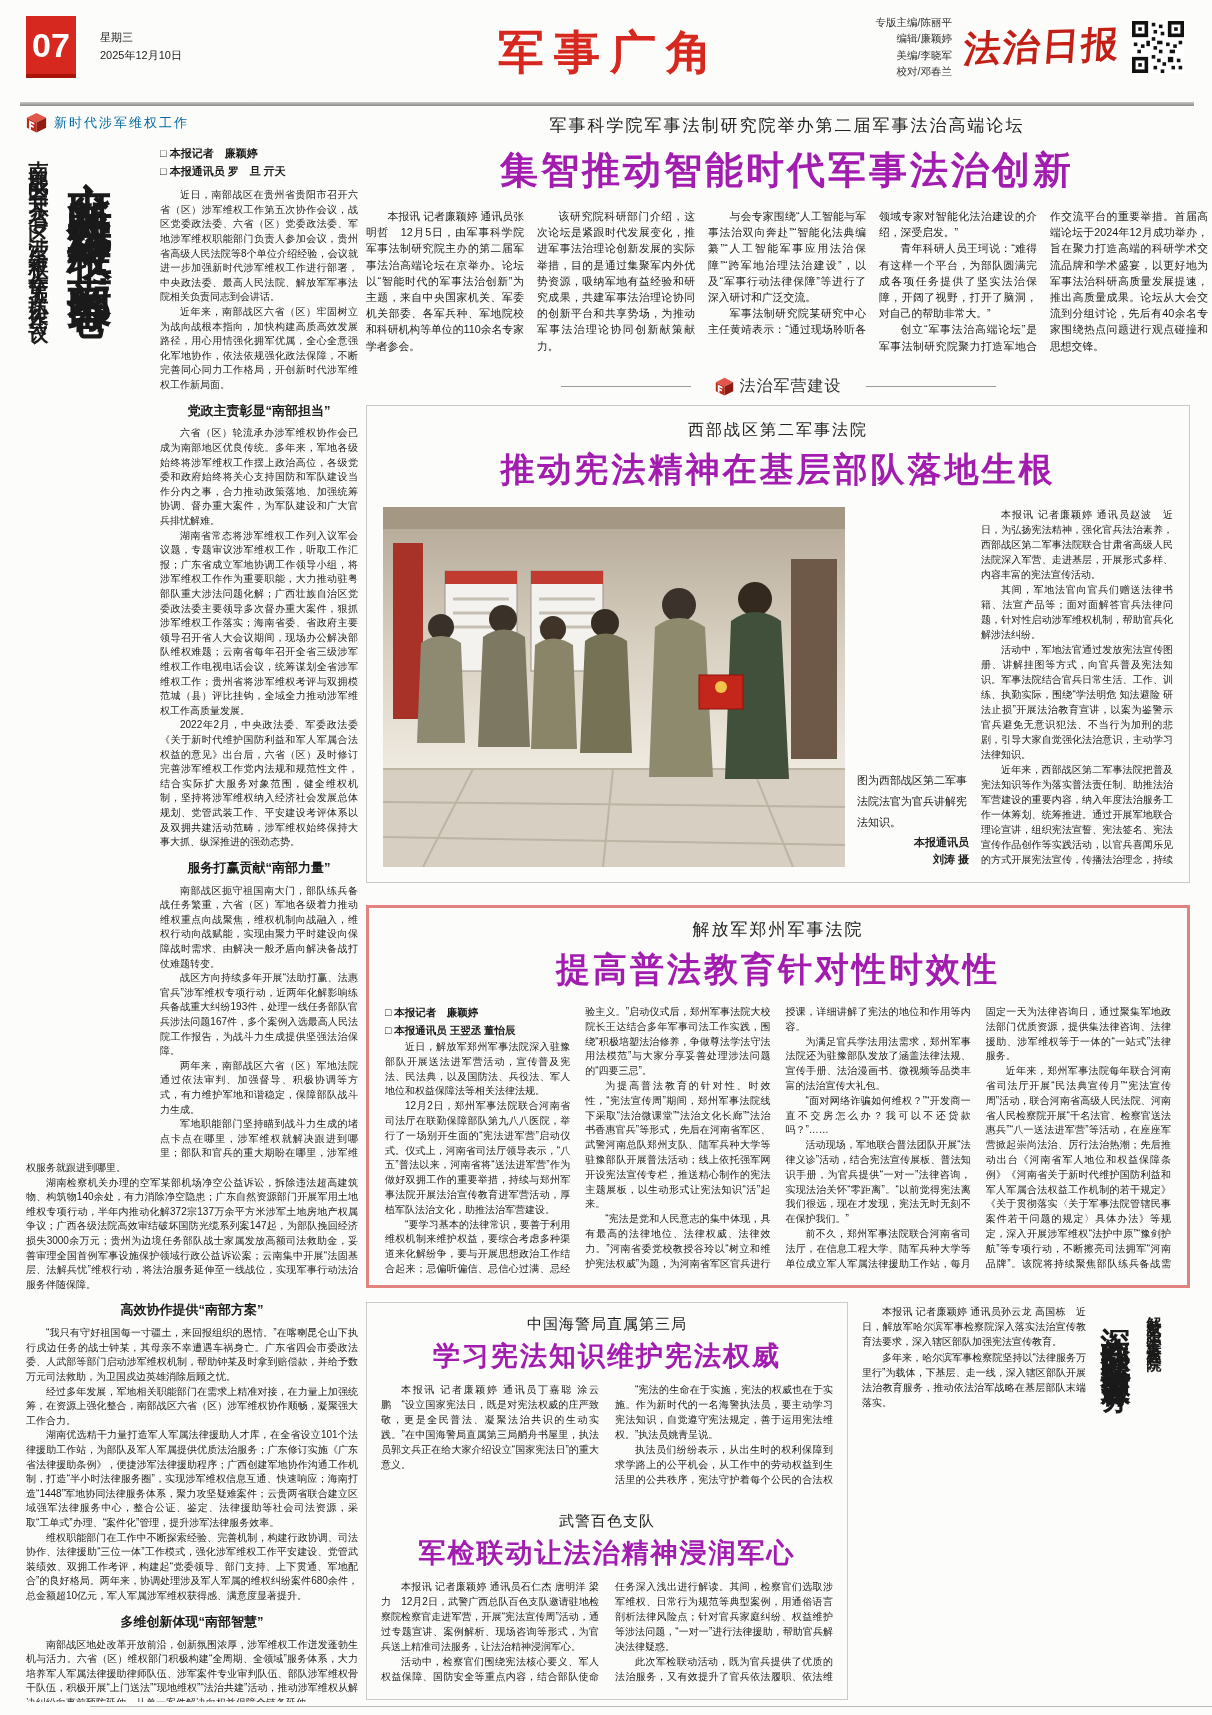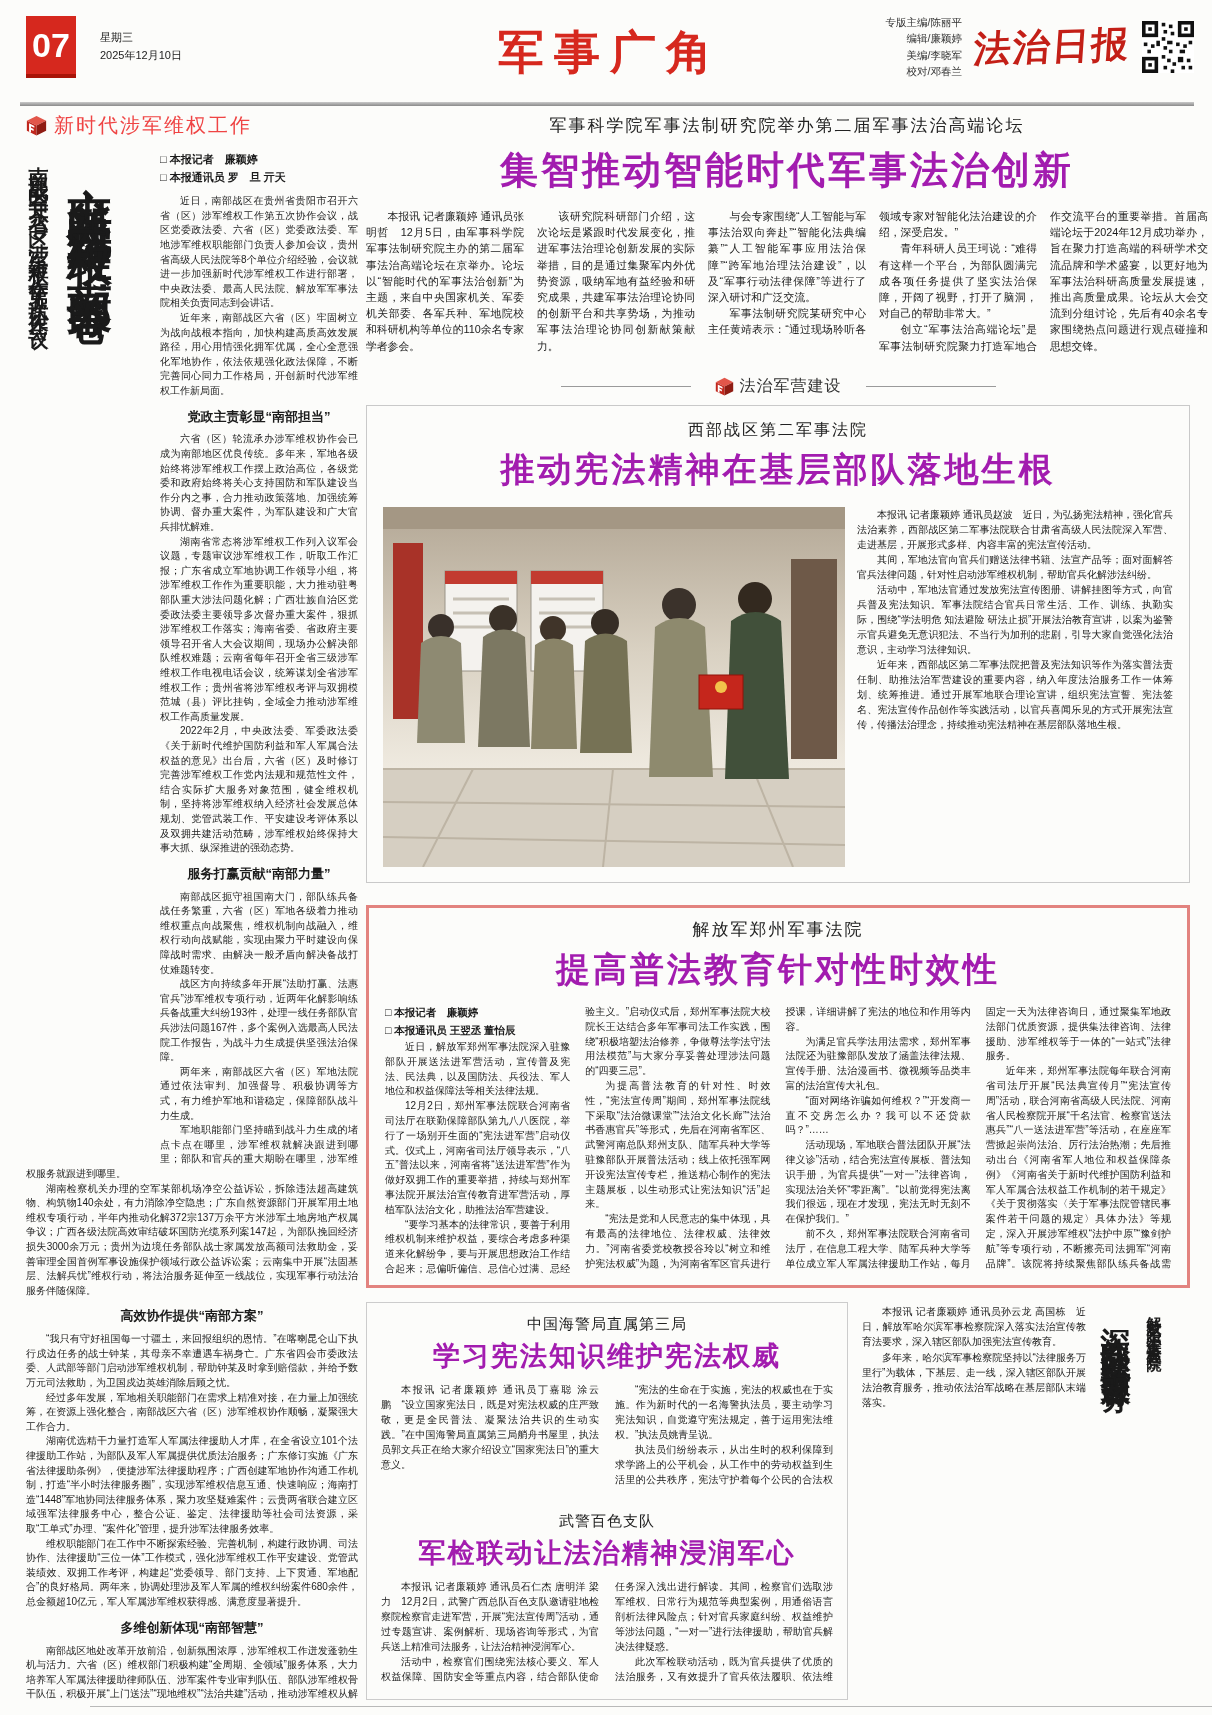--- a/index.html
+++ b/index.html
@@ -7,38 +7,38 @@
          font-family:"Liberation Sans",sans-serif;color:#1a1a1a;overflow:hidden;}
 
   
   .header{position:absolute;left:26px;top:12px;right:18px;height:86px;}
   .pagegroup{position:absolute;left:0;top:4px;display:flex;gap:24px;align-items:center;}
   .pageno{width:50px;height:58px;background:#d6281e;color:#fff;font-size:34px;font-weight:700;
           display:flex;align-items:center;justify-content:center;border-bottom:4px solid #a81408;}
   .dateinfo{display:flex;flex-direction:column;justify-content:flex-end;font-size:11px;line-height:1.6;color:#222;}
   .section-title{position:absolute;left:50%;top:10px;transform:translateX(-50%);
                  color:#d6281e;font-size:46px;font-weight:900;letter-spacing:10px;white-space:nowrap;}
-  .mast-group{position:absolute;right:0;top:2px;display:flex;align-items:center;gap:12px;}
+  .mast-group{position:absolute;right:10px;top:2px;display:flex;align-items:center;gap:12px;}
   .credits{font-size:10.5px;text-align:right;line-height:1.55;color:#333;}
   .masthead{color:#c31f17;font-family:"DejaVu Serif",serif;font-weight:900;font-size:37px;
             letter-spacing:2px;transform:skewX(-6deg) rotate(-2deg);display:inline-block;}
   .headrule{position:absolute;left:20px;right:18px;top:102px;height:4px;
             background:linear-gradient(#c9c9c9,#8a8a8a);}
   .footrule{position:absolute;left:90px;right:0;top:1706px;height:1px;background:#b9b9b9;}
 
   
   .para{margin:0;text-indent:2em;text-align:justify;}
   .sub{text-align:center;font-weight:700;font-size:13px;margin:9px 0 6px;text-indent:0;}
   .byl{margin:0 0 2px;font-weight:700;text-indent:0;}
   .kicker{text-align:center;font-weight:400;color:#222;}
   .headline{text-align:center;font-weight:700;color:#a21caf;}
 
   
   .col-left{position:absolute;left:26px;top:112px;width:332px;height:1590px;overflow:hidden;}
-  .badge{display:flex;align-items:center;gap:7px;font-size:20px;letter-spacing:2px;color:#ef4444;}
+  .badge{display:flex;align-items:center;gap:7px;font-size:13px;letter-spacing:2px;color:#0369a1;}
   .left-article{margin-top:12px;}
   .vheads{float:left;width:120px;height:1005px;display:flex;gap:14px;padding-right:14px;}
   .vkicker{writing-mode:vertical-rl;font-size:20px;font-weight:600;letter-spacing:7px;line-height:1.25;}
   .vheadline{writing-mode:vertical-rl;font-size:45px;font-weight:700;letter-spacing:7px;line-height:1.08;}
   .left-byline{font-size:11px;font-weight:700;line-height:1.6;margin-bottom:8px;}
   .left-body{font-size:10px;line-height:1.46;color:#1c1c1c;}
 
   
   .main{position:absolute;left:366px;top:112px;width:842px;}
   .forum .kicker{font-size:17px;letter-spacing:2px;margin-top:2px;}
@@ -273,20 +273,27 @@
             <g>
               <circle cx="296" cy="98" r="17" fill="#3b322b"></circle>
               <path d="M272 120 q24 -18 50 0 l8 150 h-64 z" fill="#8e8a6e"></path>
               <circle cx="372" cy="92" r="17" fill="#33291f"></circle>
               <path d="M348 114 q24 -18 50 0 l8 158 h-64 z" fill="#41503a"></path>
               <rect x="316" y="168" width="44" height="34" fill="#c5261c" stroke="#8f1208"></rect>
               <circle cx="338" cy="180" r="6" fill="#f2c34b"></circle>
             </g>
           </svg>
         </div>
+        <div class="caption">
+          <div>图为西部战区第二军事法院法官为官兵讲解宪法知识。</div>
+          <div class="cap-credit">
+            <div>本报通讯员</div>
+            <div>刘涛 摄</div>
+          </div>
+        </div>
         <div class="mid-text">
             <p class="para">本报讯 记者廉颖婷 通讯员赵波　近日，为弘扬宪法精神，强化官兵法治素养，西部战区第二军事法院联合甘肃省高级人民法院深入军营、走进基层，开展形式多样、内容丰富的宪法宣传活动。</p>
             <p class="para">其间，军地法官向官兵们赠送法律书籍、法宣产品等；面对面解答官兵法律问题，针对性启动涉军维权机制，帮助官兵化解涉法纠纷。</p>
             <p class="para">活动中，军地法官通过发放宪法宣传图册、讲解挂图等方式，向官兵普及宪法知识。军事法院结合官兵日常生活、工作、训练、执勤实际，围绕“学法明危 知法避险 研法止损”开展法治教育宣讲，以案为鉴警示官兵避免无意识犯法、不当行为加刑的悲剧，引导大家自觉强化法治意识，主动学习法律知识。</p>
             <p class="para">近年来，西部战区第二军事法院把普及宪法知识等作为落实普法责任制、助推法治军营建设的重要内容，纳入年度法治服务工作一体筹划、统筹推进。通过开展军地联合理论宣讲，组织宪法宣誓、宪法签名、宪法宣传作品创作等实践活动，以官兵喜闻乐见的方式开展宪法宣传，传播法治理念，持续推动宪法精神在基层部队落地生根。</p>
           </div>
       </div>
     </div>
 
     <div class="red-box">

